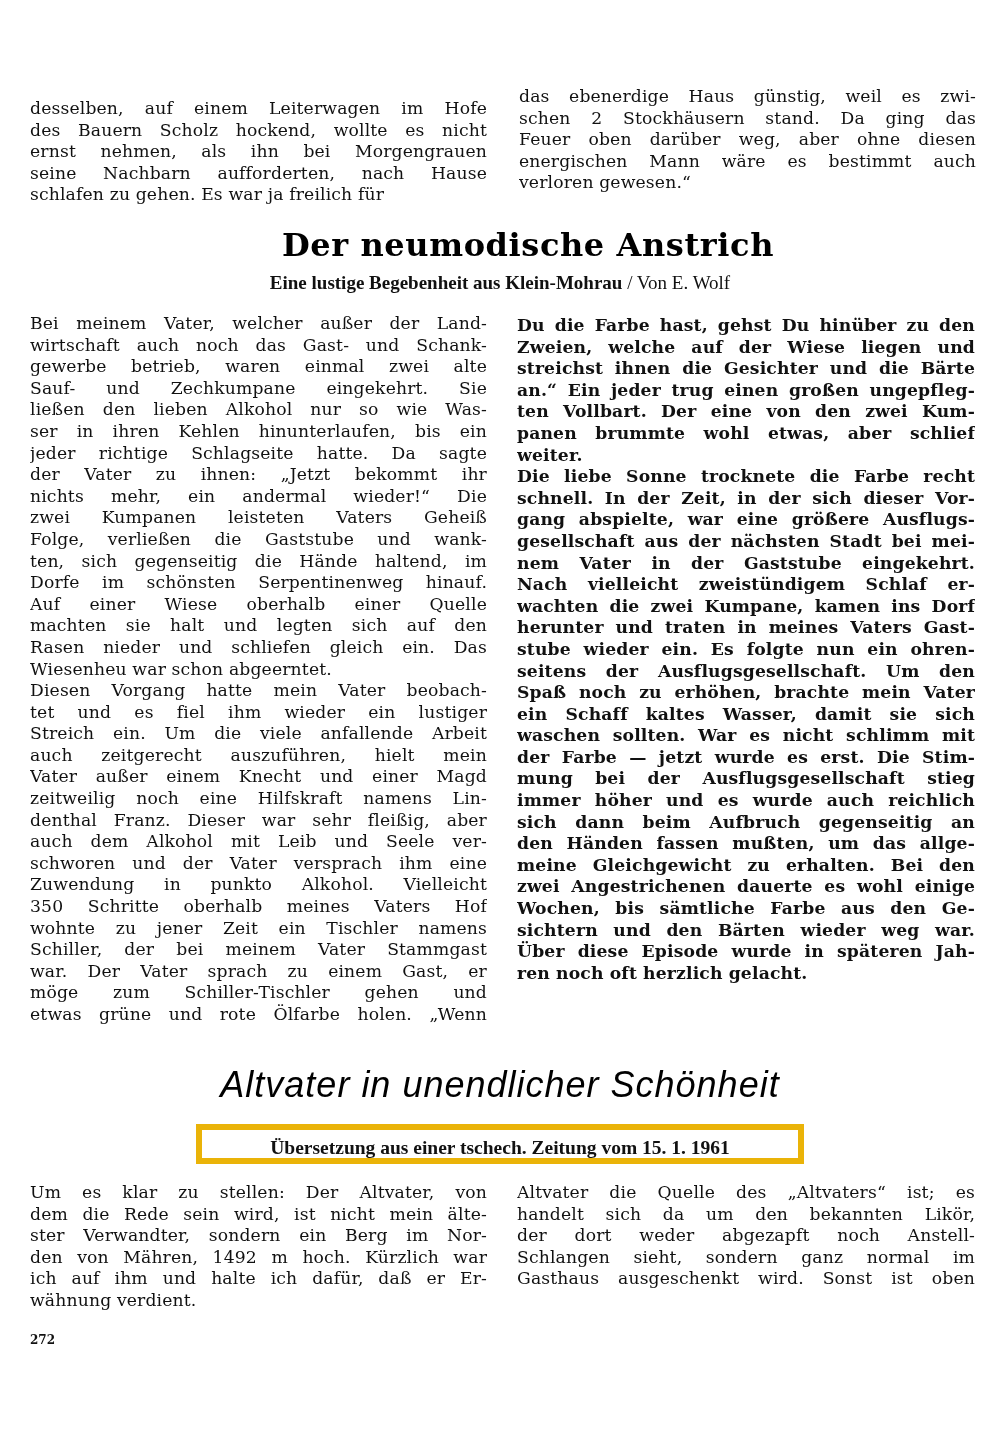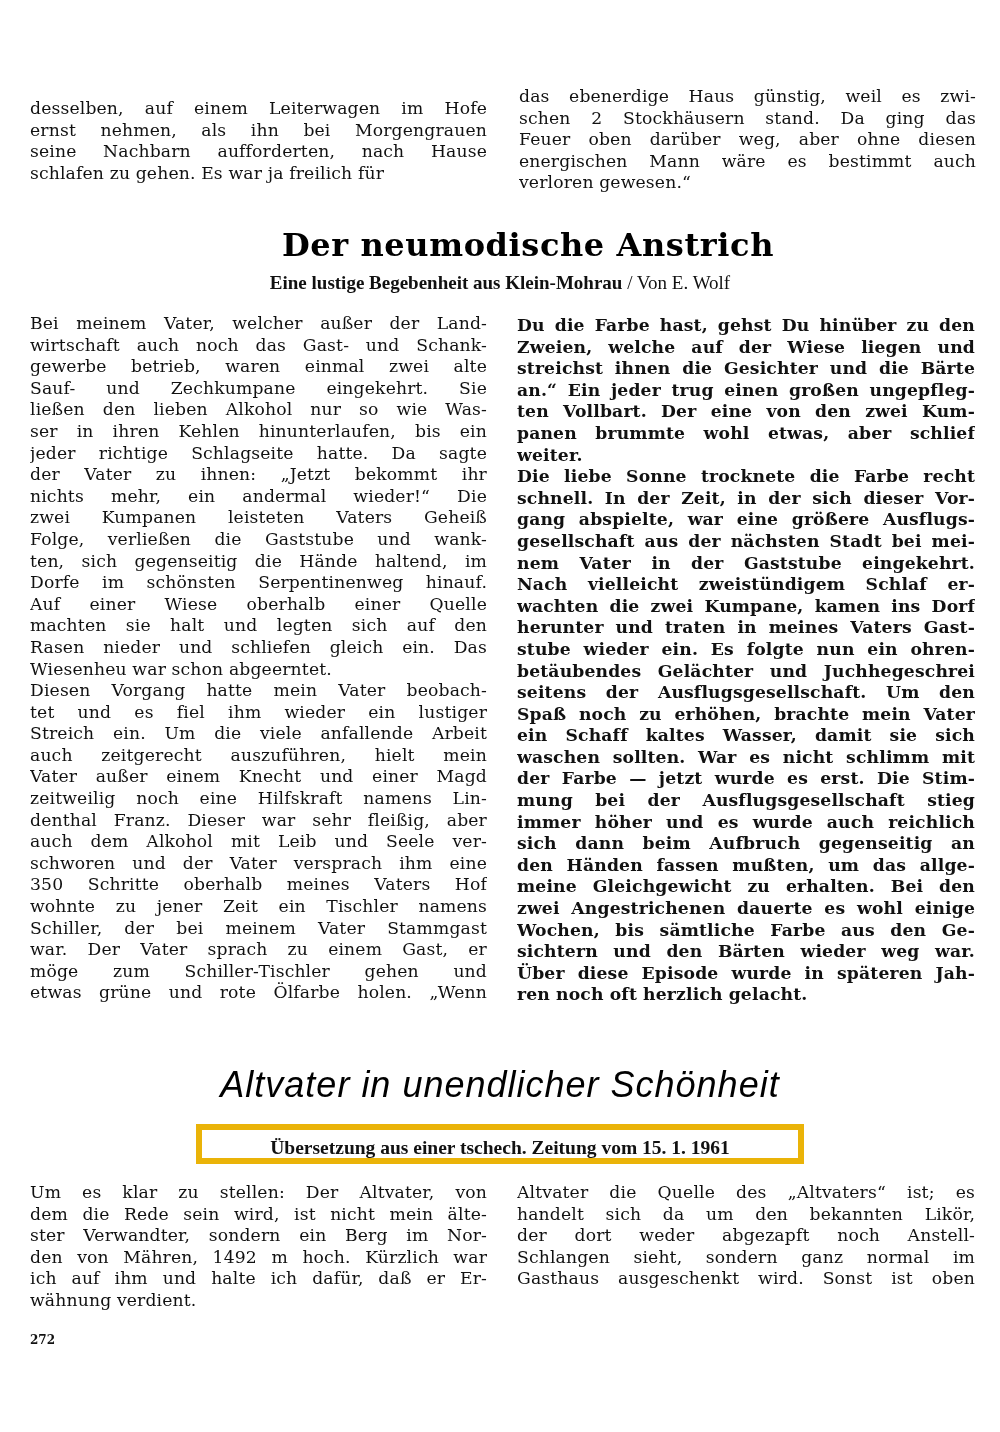--- a/index.html
+++ b/index.html
@@ -19,20 +19,21 @@
   #a1-sub .b { font-weight: bold; }
   #a2-title { top: 1064px; font-family: Liberation Sans, sans-serif; font-size: 36px; font-style: italic; letter-spacing: 1px; color: #000; }
   #a2-box { position: absolute; left: 196px; top: 1124px; width: 608px; height: 40px; border: 6px solid #eab308; box-sizing: border-box; text-align: center; line-height: 36px; font-family: "Liberation Serif", serif; font-weight: bold; font-size: 19.5px; }
   #page-num { position: absolute; left: 30px; top: 1333px; font-family: "DejaVu Serif", "Liberation Serif", serif; font-weight: bold; font-size: 12px; }
 </style>
 </head>
 <body>
 
 <div id="top-left" class="col">
     <div class="line">desselben, auf einem Leiterwagen im Hofe</div>
+    <div class="line">des Bauern Scholz hockend, wollte es nicht</div>
     <div class="line">ernst nehmen, als ihn bei Morgengrauen</div>
     <div class="line">seine Nachbarn aufforderten, nach Hause</div>
     <div class="line last">schlafen zu gehen. Es war ja freilich für</div>
   </div>
 <div id="top-right" class="col">
     <div class="line">das ebenerdige Haus günstig, weil es zwi-</div>
     <div class="line">schen 2 Stockhäusern stand. Da ging das</div>
     <div class="line">Feuer oben darüber weg, aber ohne diesen</div>
     <div class="line">energischen Mann wäre es bestimmt auch</div>
     <div class="line last">verloren gewesen.“</div>
@@ -63,20 +64,21 @@
     <div class="line last">Wiesenheu war schon abgeerntet.</div>
     <div class="line">Diesen Vorgang hatte mein Vater beobach-</div>
     <div class="line">tet und es fiel ihm wieder ein lustiger</div>
     <div class="line">Streich ein. Um die viele anfallende Arbeit</div>
     <div class="line">auch zeitgerecht auszuführen, hielt mein</div>
     <div class="line">Vater außer einem Knecht und einer Magd</div>
     <div class="line">zeitweilig noch eine Hilfskraft namens Lin-</div>
     <div class="line">denthal Franz. Dieser war sehr fleißig, aber</div>
     <div class="line">auch dem Alkohol mit Leib und Seele ver-</div>
     <div class="line">schworen und der Vater versprach ihm eine</div>
+    <div class="line">Zuwendung in punkto Alkohol. Vielleicht</div>
     <div class="line">350 Schritte oberhalb meines Vaters Hof</div>
     <div class="line">wohnte zu jener Zeit ein Tischler namens</div>
     <div class="line">Schiller, der bei meinem Vater Stammgast</div>
     <div class="line">war. Der Vater sprach zu einem Gast, er</div>
     <div class="line">möge zum Schiller-Tischler gehen und</div>
     <div class="line">etwas grüne und rote Ölfarbe holen. „Wenn</div>
   </div>
 <div id="a1-right" class="col">
     <div class="line">Du die Farbe hast, gehst Du hinüber zu den</div>
     <div class="line">Zweien, welche auf der Wiese liegen und</div>
@@ -87,21 +89,20 @@
     <div class="line last">weiter.</div>
     <div class="line">Die liebe Sonne trocknete die Farbe recht</div>
     <div class="line">schnell. In der Zeit, in der sich dieser Vor-</div>
     <div class="line">gang abspielte, war eine größere Ausflugs-</div>
     <div class="line">gesellschaft aus der nächsten Stadt bei mei-</div>
     <div class="line">nem Vater in der Gaststube eingekehrt.</div>
     <div class="line">Nach vielleicht zweistündigem Schlaf er-</div>
     <div class="line">wachten die zwei Kumpane, kamen ins Dorf</div>
     <div class="line">herunter und traten in meines Vaters Gast-</div>
     <div class="line">stube wieder ein. Es folgte nun ein ohren-</div>
-    <div class="line">betäubendes Gelächter und Juchhegeschrei</div>
     <div class="line">seitens der Ausflugsgesellschaft. Um den</div>
     <div class="line">Spaß noch zu erhöhen, brachte mein Vater</div>
     <div class="line">ein Schaff kaltes Wasser, damit sie sich</div>
     <div class="line">waschen sollten. War es nicht schlimm mit</div>
     <div class="line">der Farbe — jetzt wurde es erst. Die Stim-</div>
     <div class="line">mung bei der Ausflugsgesellschaft stieg</div>
     <div class="line">immer höher und es wurde auch reichlich</div>
     <div class="line">sich dann beim Aufbruch gegenseitig an</div>
     <div class="line">den Händen fassen mußten, um das allge-</div>
     <div class="line">meine Gleichgewicht zu erhalten. Bei den</div>

